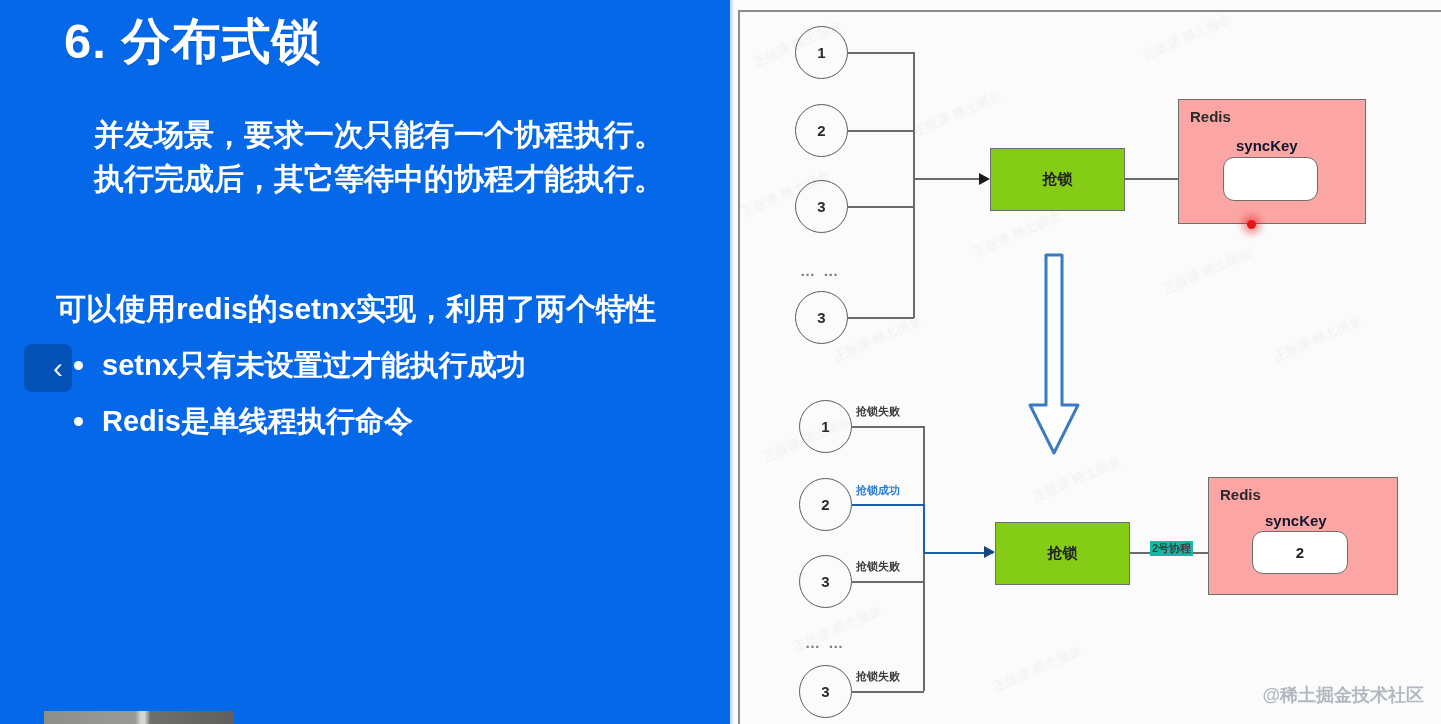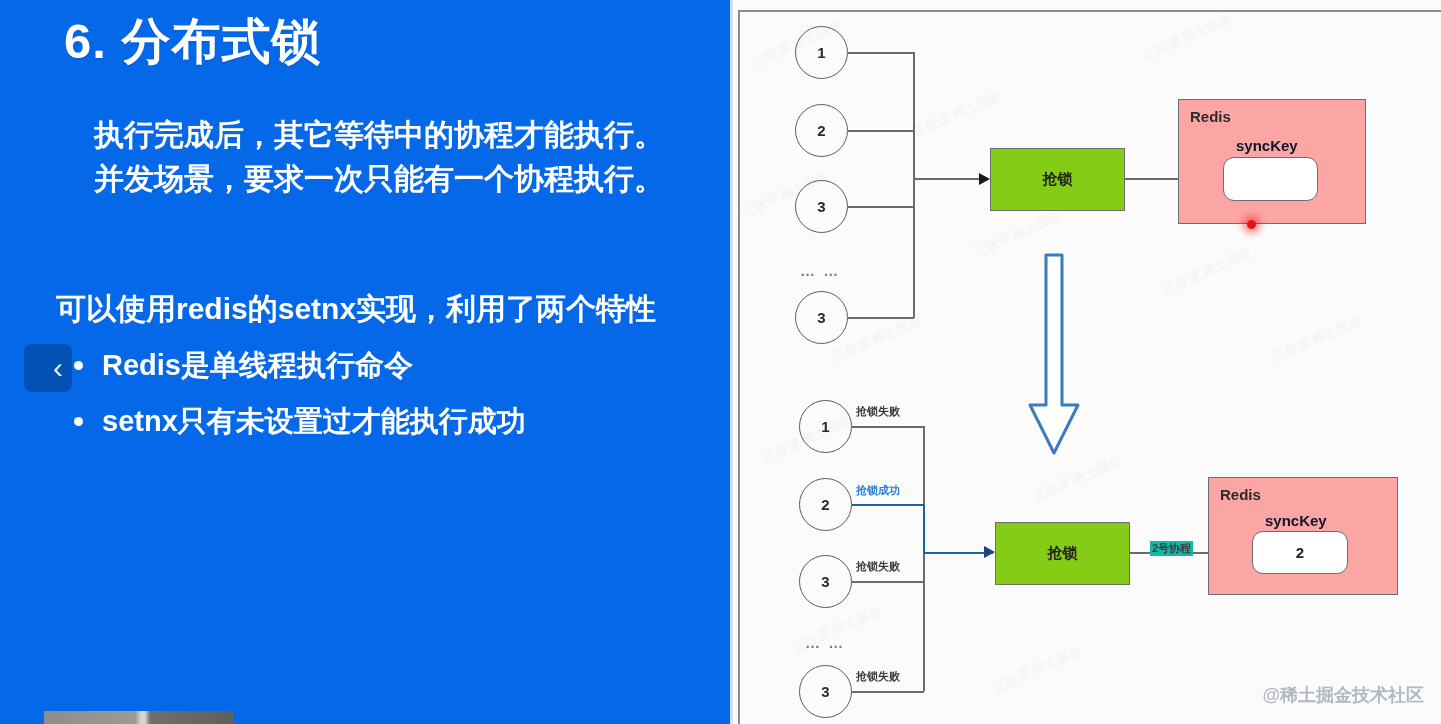--- a/index.html
+++ b/index.html
@@ -248,29 +248,29 @@
 </head>
 <body>
 
 <div id="screen">
 
   <div class="slide-pane">
 
     <div class="slide-title">6. 分布式锁</div>
 
     <div class="slide-lead">
+      <div>并发场景，要求一次只能有一个协程执行。</div>
       <div>执行完成后，其它等待中的协程才能执行。</div>
-      <div>并发场景，要求一次只能有一个协程执行。</div>
     </div>
 
     <div class="slide-subhead">可以使用redis的setnx实现，利用了两个特性</div>
 
     <ul class="bullet-list">
+      <li class="bullet-item">setnx只有未设置过才能执行成功</li>
       <li class="bullet-item">Redis是单线程执行命令</li>
-      <li class="bullet-item">setnx只有未设置过才能执行成功</li>
     </ul>
 
     <div class="nav-prev">
       <span>‹</span>
     </div>
 
     <div class="player-strip"></div>
   </div>
 
   <div class="diagram-pane">

